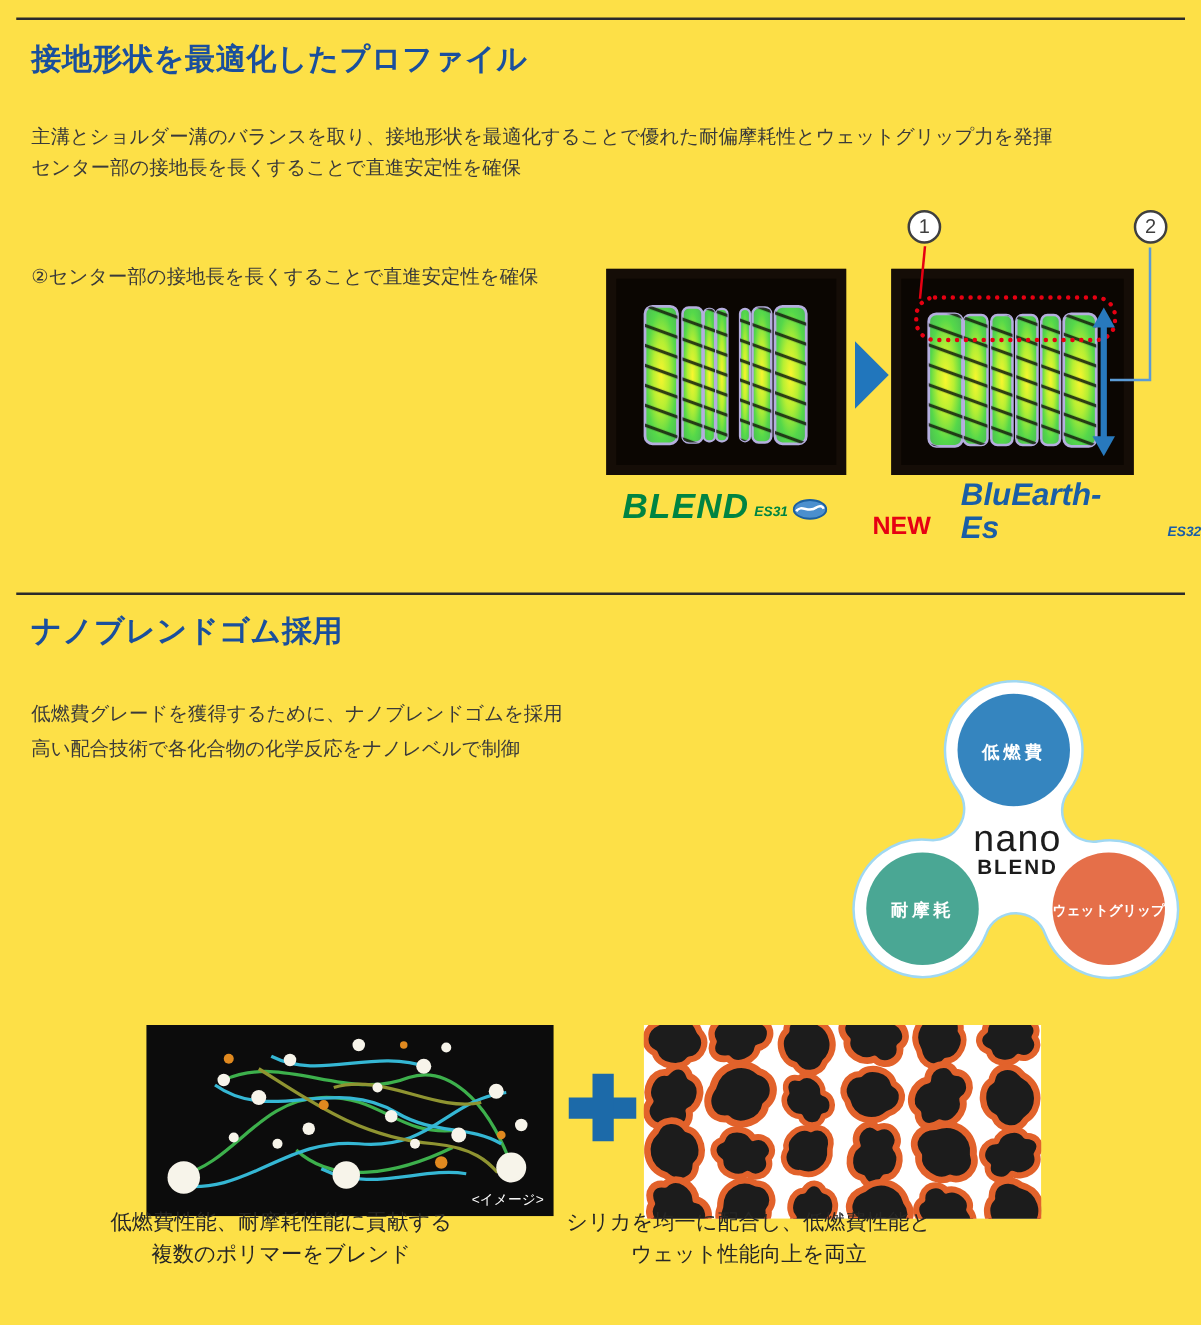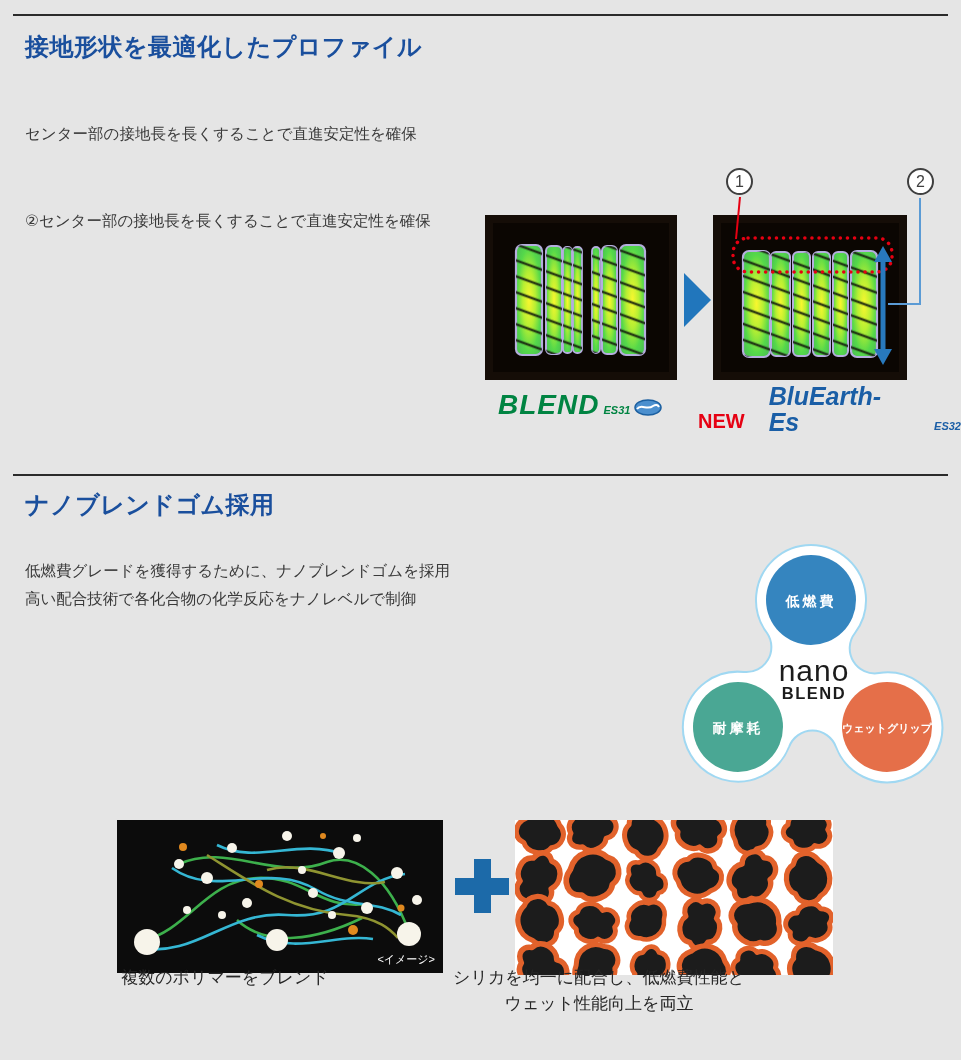--- a/index.html
+++ b/index.html
@@ -1,18 +1,18 @@
 <!DOCTYPE html>
 <html><head>
 <meta charset="utf-8">
 <style>
   * { margin:0; padding:0; box-sizing:border-box; }
   html,body { background:#ffffff; }
   body { font-family:"Liberation Sans","DejaVu Sans",sans-serif; }
-  .page { position:relative; width:961px; height:1060px; background:#e5e5e5; overflow:hidden; }
+  .page { position:relative; width:961px; height:1060px; background:#fde047; overflow:hidden; }
 
   .divider { position:absolute; left:13px; width:935px; height:2px; background:#2b2b2b; }
   .d1 { top:14px; }
   .d2 { top:474px; }
 
   .heading { position:absolute; left:25px; font-size:24px; font-weight:bold; color:#1a4f9d; letter-spacing:0.5px; }
   .h1pos { top:31px; }
   .h2pos { top:489px; }
 
   .bodyline { position:absolute; left:25px; font-size:15.5px; color:#3a3a3a; white-space:nowrap; }
@@ -61,20 +61,21 @@
   .cap-right { left:434px; }
 </style>
 </head>
 <body>
 
 <div class="page">
 
   <div class="divider d1"></div>
   <div class="heading h1pos">接地形状を最適化したプロファイル</div>
 
+  <div class="bodyline" style="top:99px">主溝とショルダー溝のバランスを取り、接地形状を最適化することで優れた耐偏摩耗性とウェットグリップ力を発揮</div>
   <div class="bodyline" style="top:124px">センター部の接地長を長くすることで直進安定性を確保</div>
   <div class="pointline" style="top:211px">②センター部の接地長を長くすることで直進安定性を確保</div>
 
   <div class="tirebox tb-left">
     <svg width="192" height="165" viewBox="0 0 192 165">
       <defs>
         <radialGradient id="rgA" cx="50%" cy="50%" r="62%">
           <stop offset="0%" stop-color="#f9f72e"></stop>
             <stop offset="40%" stop-color="#b6ef33"></stop>
           <stop offset="75%" stop-color="#55d84a"></stop>
@@ -264,20 +265,21 @@
         <use href="#blobA" transform="translate(80,146) rotate(-30)"></use>
         <use href="#blobB" transform="translate(134,149) rotate(110) scale(0.95)"></use>
         <use href="#blobA" transform="translate(188,147) rotate(20) scale(1.05)"></use>
         <use href="#blobB" transform="translate(242,148) rotate(-140)"></use>
         <use href="#blobA" transform="translate(296,147) rotate(75) scale(1.05)"></use>
       </g>
     </svg>
   </div>
 
   <div class="caption cap-left">
+    <div>低燃費性能、耐摩耗性能に貢献する</div>
     <div>複数のポリマーをブレンド</div>
   </div>
   <div class="caption cap-right">
     <div>シリカを均一に配合し、低燃費性能と</div>
     <div>ウェット性能向上を両立</div>
   </div>
 
 </div>
 
 </body></html>

